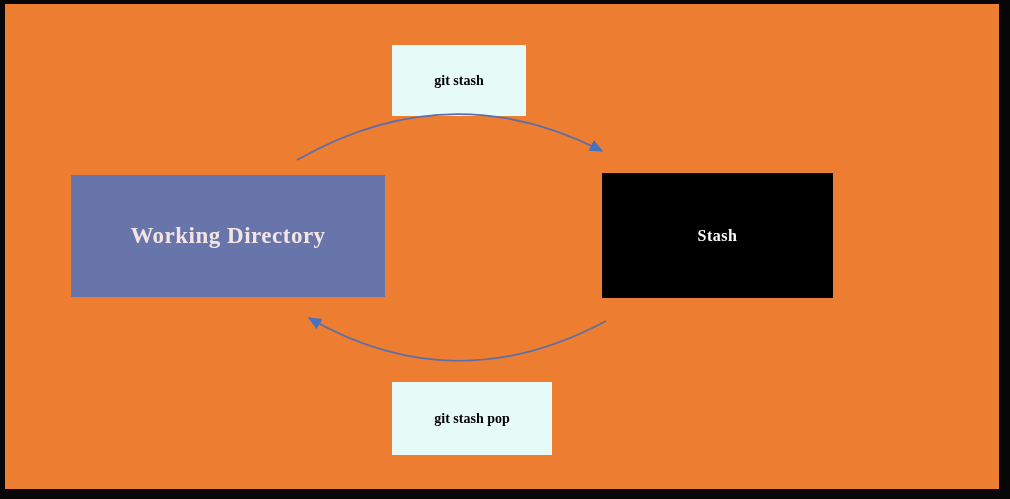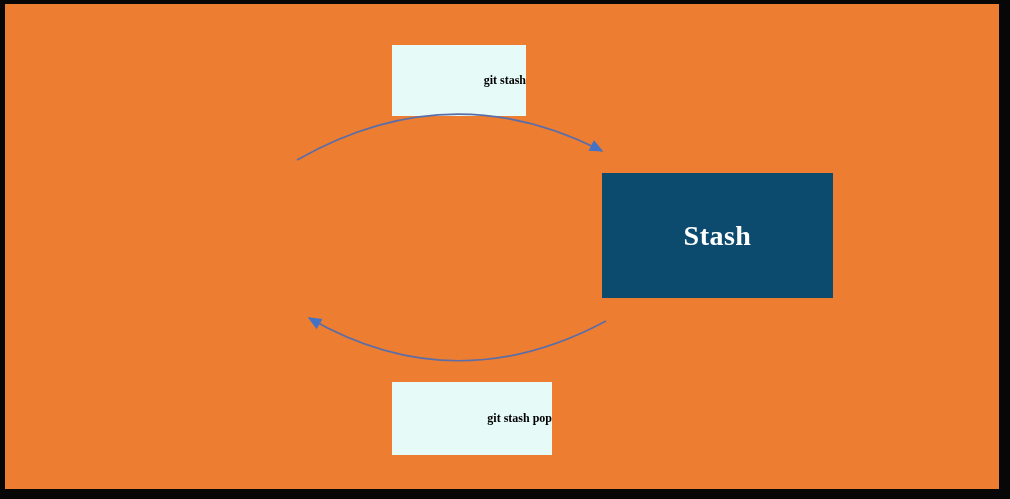--- a/index.html
+++ b/index.html
@@ -31,53 +31,56 @@
     left: 66px; top: 171px;
     width: 314px; height: 122px;
     background: #6775AB;
     color: #F5E4E4;
     font-size: 23px;
     letter-spacing: 0.5px;
   }
   .node-stash {
     left: 597px; top: 169px;
     width: 231px; height: 125px;
-    background: #0c4a6e;
+    background: #000000;
     color: #FFFFFF;
-    font-size: 28px;
+    font-size: 16px;
     letter-spacing: 0.5px;
   }
 
   .edge-label {
     position: absolute;
     display: flex;
     align-items: center;
-    justify-content: flex-end;
+    justify-content: center;
     background: #E6FAF8;
     color: #000000;
     font-weight: bold;
-    font-size: 12px;
+    font-size: 14px;
     text-align: center;
   }
   .label-stash    { left: 387px; top: 41px;  width: 134px; height: 71px; }
   .label-stashpop { left: 387px; top: 378px; width: 160px; height: 73px; }
 
   .arrows {
     position: absolute;
     left: 0; top: 0;
     width: 1010px; height: 499px;
     pointer-events: none;
   }
 </style>
 </head>
 <body>
 
 <div class="canvas">
   <div class="inner">
 
+    <div class="node node-working">
+      <span>Working Directory</span>
+    </div>
 
     <div class="node node-stash">
       <span>Stash</span>
     </div>
 
     <div class="edge-label label-stash">
       <span>git stash</span>
     </div>
 
     <div class="edge-label label-stashpop">

